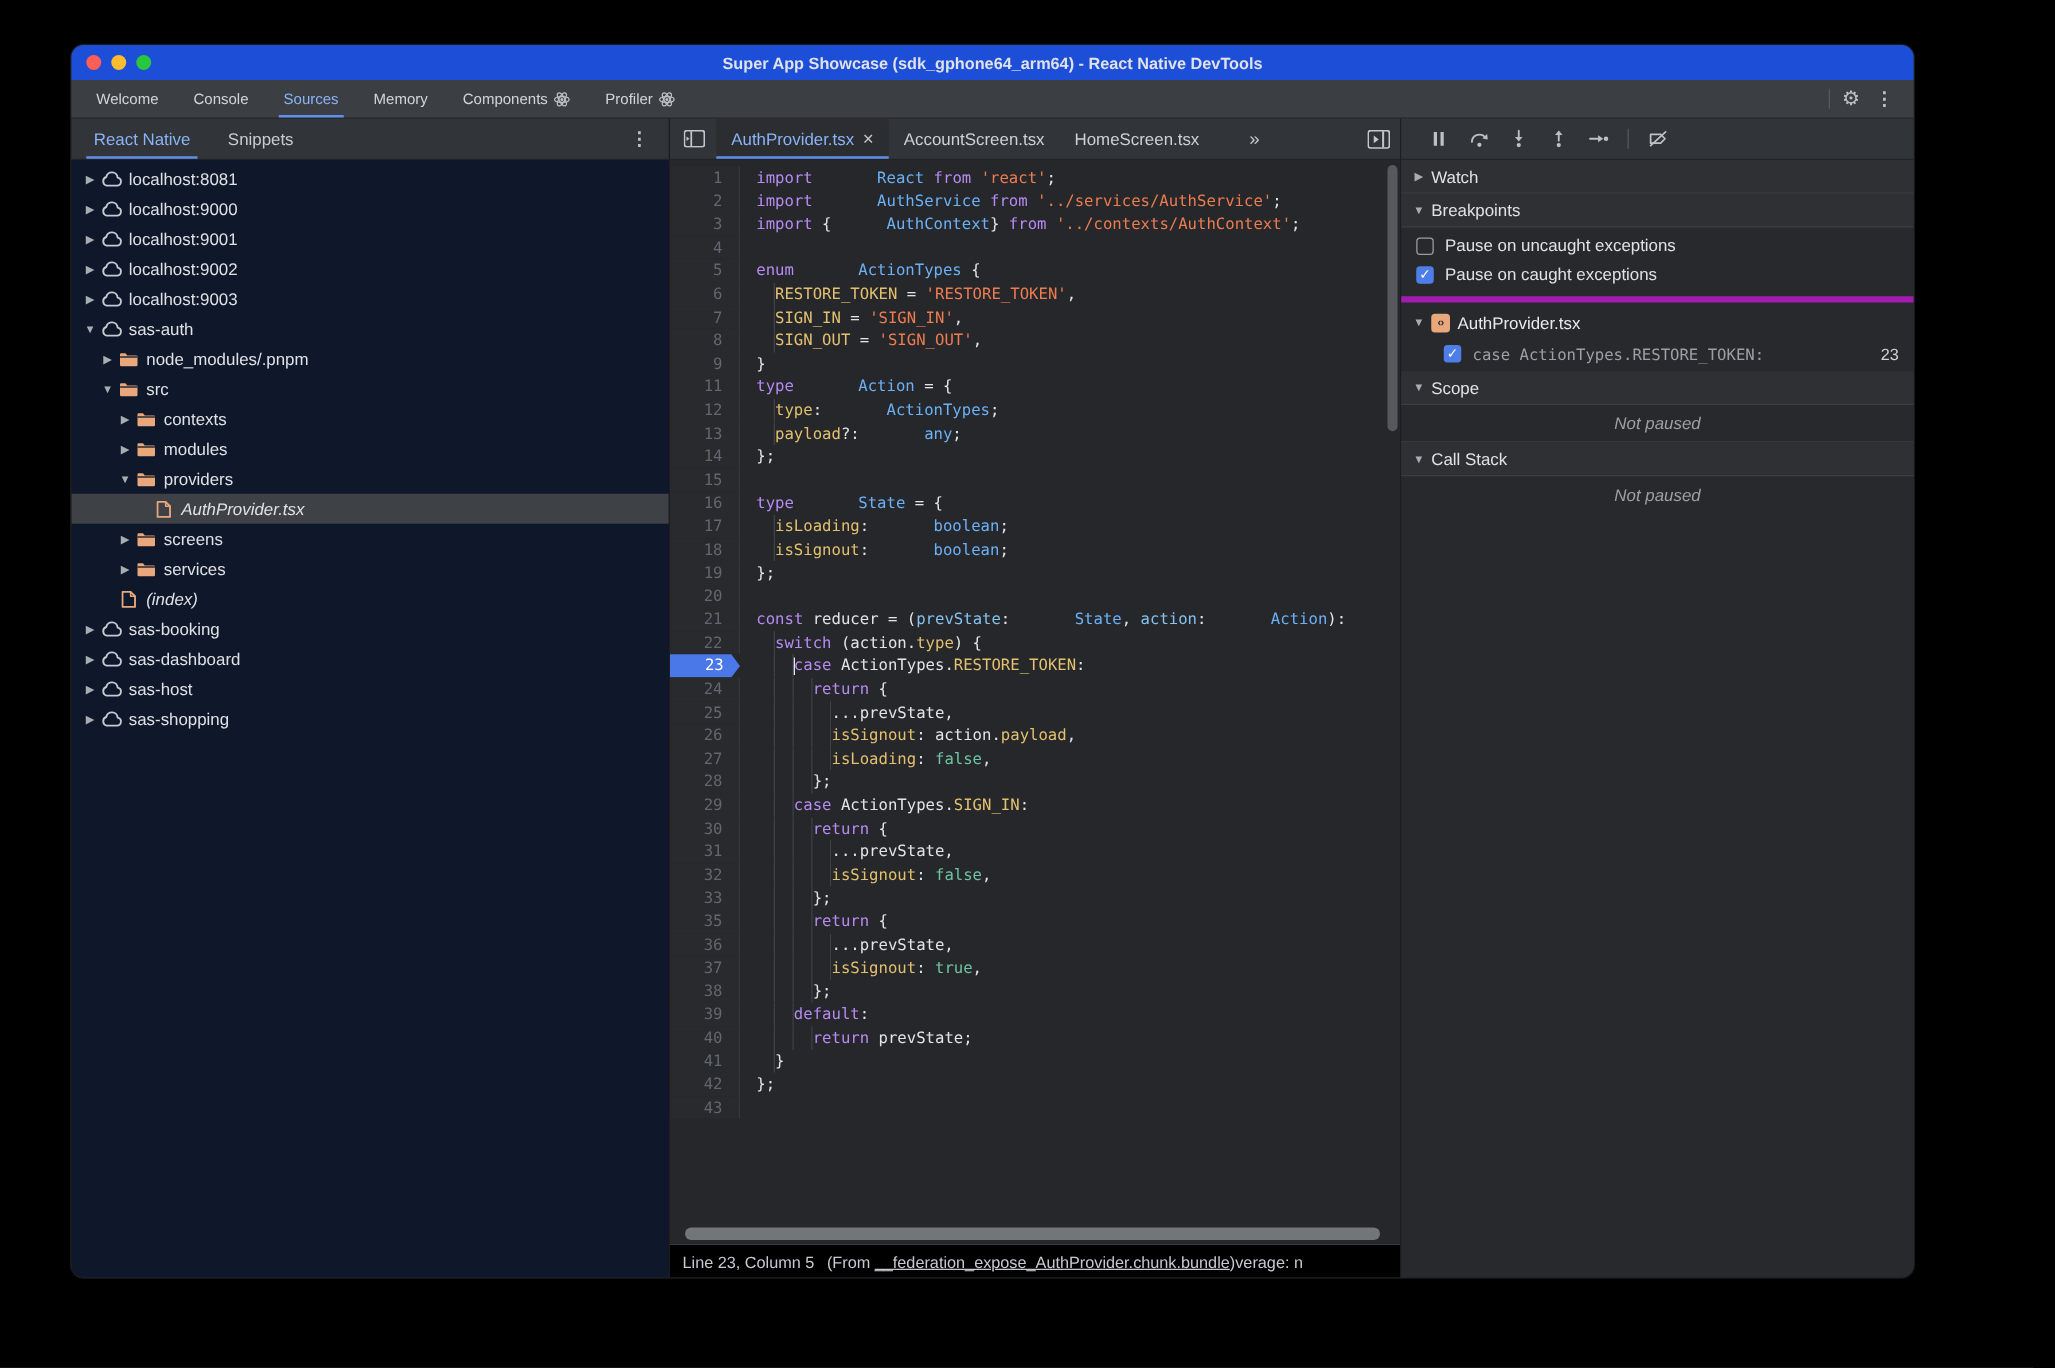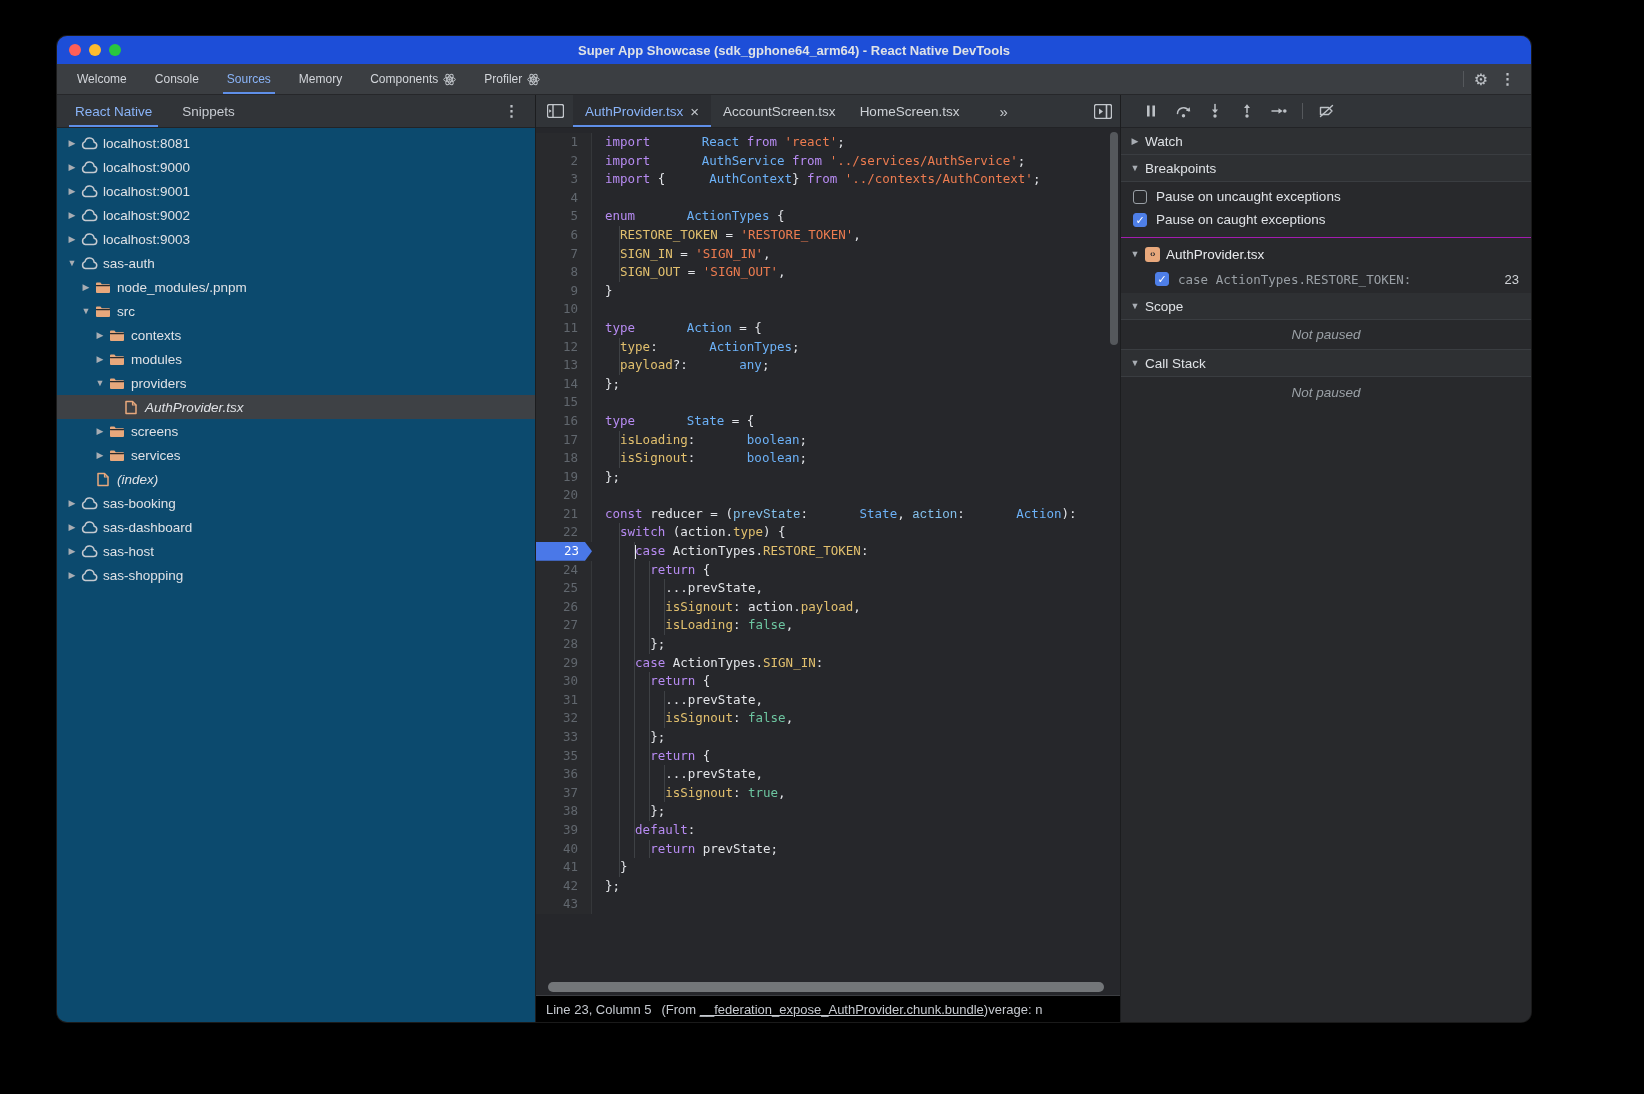--- a/index.html
+++ b/index.html
@@ -25,21 +25,21 @@
   .mtab { display:flex; align-items:center; gap:5px; padding:0 14px; font-size:12px; color:#D2D5DA; position:relative; cursor:default; }
   .mtab.active { color:#8AB4F8; }
   .mtab.active::after { content:""; position:absolute; left:10px; right:10px; bottom:0; height:2px; background:#5F8FE8; }
   .toolbar-right { margin-left:auto; display:flex; align-items:center; gap:6px; padding-right:10px; }
   .tb-divider { width:1px; height:16px; background:#55585C; margin-right:4px; }
   .gear { font-size:16px; color:#BDC1C6; }
   .kebab { font-size:15px; color:#BDC1C6; font-weight:bold; padding:0 6px; letter-spacing:0; }
   
   .content { flex:1; display:flex; min-height:0; }
   
-  .left { width:479px; flex:none; background:#0c4a6e; border-right:1px solid #1C1D1F; display:flex; flex-direction:column; }
+  .left { width:479px; flex:none; background:#0f172a; border-right:1px solid #1C1D1F; display:flex; flex-direction:column; }
   .subbar { height:33px; background:#313438; border-bottom:1px solid #222326; display:flex; align-items:stretch; flex:none; }
   .stab { display:flex; align-items:center; padding:0 12px; margin-left:6px; font-size:13.5px; color:#C8CCD2; position:relative; }
   .stab.active { color:#8AB4F8; }
   .stab.active::after { content:""; position:absolute; left:6px; right:6px; bottom:0; height:2px; background:#5F8FE8; }
   .tree { flex:1; overflow:hidden; padding-top:3px; }
   .trow { height:24px; display:flex; align-items:center; font-size:13.5px; color:#DFE1E5; white-space:nowrap; }
   .trow.selected { background:#3E4145; }
   .arrowbox { width:14px; flex:none; display:flex; justify-content:center; color:#A8ADB3; font-size:9px; }
   .ticon { width:20px; flex:none; display:flex; justify-content:center; align-items:center; }
   .tlabel { margin-left:4px; }
@@ -56,36 +56,36 @@
   .etab-right { margin-left:auto; display:flex; align-items:center; padding-right:8px; }
   .codewrap { flex:1; position:relative; overflow:hidden; font-family:"DejaVu Sans Mono", monospace; font-size:12.5px; line-height:18.6px; }
   .codelines { position:absolute; top:5px; left:0; right:0; }
   .cl { display:flex; white-space:pre; height:18.6px; }
   .gut { width:56px; flex:none; text-align:right; padding-right:13px; color:#61676E; background:#292A2D; position:relative; }
   .gutborder { border-right:1px solid #35373A; }
   .gut.bp { background:#4A78E8; color:#fff; clip-path:polygon(0 0, calc(100% - 7px) 0, 100% 50%, calc(100% - 7px) 100%, 0 100%); }
   .src { padding-left:13px; color:#E2E4E8; }
   .ind { display:inline-block; width:2ch; box-shadow:inset -1px 0 0 #3E4145; height:18.6px; vertical-align:top; }
   .caret { display:inline-block; width:1px; height:14px; background:#E8EAED; vertical-align:middle; margin-right:-1px; }
-  .k { color:#B78BF2; } .t { color:#6CB1F7;padding-left:44px; } .v { color:#85C2EE;font-family:Liberation Mono, monospace; }
+  .k { color:#B78BF2; } .t { color:#6CB1F7;padding-left:44px; } .v { color:#85C2EE; }
   .p { color:#E2C06E; } .s { color:#ED7C50; } .a { color:#6DC5A0; } .w { color:#E2E4E8; }
   .vscroll { position:absolute; right:2px; top:4px; width:8px; height:213px; border-radius:4px; background:#55585C; }
   .hscroll { position:absolute; left:12px; right:16px; bottom:3px; height:10px; border-radius:5px; background:#737679; }
   .statusbar { height:27px; flex:none; background:#000000; border-top:1px solid #3C3E42; display:flex; align-items:center; padding-left:10px; font-size:13px; color:#C6CAD0; white-space:nowrap; overflow:hidden; }
   .statusbar .lnk { text-decoration:underline; color:#C6CAD0; }
   
   .right { width:411px; flex:none; background:#28292C; border-left:1px solid #1C1D1F; display:flex; flex-direction:column; font-size:13.5px; }
   .dbgbar { height:33px; background:#313438; border-bottom:1px solid #222326; display:flex; align-items:center; gap:4px; padding-left:16px; flex:none; }
   .dbtn { width:28px; height:24px; display:flex; align-items:center; justify-content:center; }
   .dbg-divider { width:1px; height:16px; background:#55585C; margin:0 5px; }
   .sechead { height:27px; display:flex; align-items:center; background:#2E3033; border-bottom:1px solid #3A3D41; color:#DFE2E6; flex:none; }
   .sechead .arrowbox { margin-left:7px; }
   .sechead .seclabel { margin-left:3px; }
   .optrow { height:23px; display:flex; align-items:center; padding-left:12px; gap:9px; color:#DFE2E6; }
-  .optblock { padding:3px 0 6px 0; border-bottom:1px solid #a21caf; }
+  .optblock { padding:3px 0 6px 0; border-bottom:5px solid #a21caf; }
   .cb { width:14px; height:14px; border-radius:3px; border:1.5px solid #9AA0A6; flex:none; }
   .cb.on { background:#4E7FE8; border-color:#4E7FE8; color:#fff; font-size:11px; line-height:13px; text-align:center; }
   .bpgroup { height:26px; display:flex; align-items:center; color:#E8EAED; margin-top:3px; }
   .bpgroup .arrowbox { margin-left:7px; }
   .scripticon { width:15px; height:15px; border-radius:3px; background:#E8A87C; color:#2A2B2E; font-size:9px; font-weight:bold; display:flex; align-items:center; justify-content:center; margin:0 6px 0 3px; letter-spacing:-0.5px; }
   .bpentry { height:24px; display:flex; align-items:center; padding-left:34px; padding-right:12px; gap:9px; }
   .bpcode { font-family:"DejaVu Sans Mono", monospace; font-size:12.5px; color:#9AA0A6; flex:1; white-space:nowrap; overflow:hidden; }
   .bpline { color:#D0D3D7; font-size:13px; }
   .notpaused { height:30px; display:flex; align-items:center; justify-content:center; font-style:italic; color:#9AA0A6; border-bottom:0; }
   svg { display:block; }
@@ -379,21 +379,20 @@
         <div class="codelines" id="codelines">
             <div class="cl"><span class="gut gutborder">1</span><span class="src"><span class="k">import</span><span class="w"> </span><span class="t">React</span><span class="w"> </span><span class="k">from</span><span class="w"> </span><span class="s">'react'</span><span class="w">;</span></span></div>
             <div class="cl"><span class="gut gutborder">2</span><span class="src"><span class="k">import</span><span class="w"> </span><span class="t">AuthService</span><span class="w"> </span><span class="k">from</span><span class="w"> </span><span class="s">'../services/AuthService'</span><span class="w">;</span></span></div>
             <div class="cl"><span class="gut gutborder">3</span><span class="src"><span class="k">import</span><span class="w"> {</span><span class="t">AuthContext</span><span class="w">} </span><span class="k">from</span><span class="w"> </span><span class="s">'../contexts/AuthContext'</span><span class="w">;</span></span></div>
             <div class="cl"><span class="gut gutborder">4</span><span class="src"></span></div>
             <div class="cl"><span class="gut gutborder">5</span><span class="src"><span class="k">enum</span><span class="w"> </span><span class="t">ActionTypes</span><span class="w"> {</span></span></div>
             <div class="cl"><span class="gut gutborder">6</span><span class="src"><span class="ind"></span><span class="p">RESTORE_TOKEN</span><span class="w"> = </span><span class="s">'RESTORE_TOKEN'</span><span class="w">,</span></span></div>
             <div class="cl"><span class="gut gutborder">7</span><span class="src"><span class="ind"></span><span class="p">SIGN_IN</span><span class="w"> = </span><span class="s">'SIGN_IN'</span><span class="w">,</span></span></div>
             <div class="cl"><span class="gut gutborder">8</span><span class="src"><span class="ind"></span><span class="p">SIGN_OUT</span><span class="w"> = </span><span class="s">'SIGN_OUT'</span><span class="w">,</span></span></div>
             <div class="cl"><span class="gut gutborder">9</span><span class="src"><span class="w">}</span></span></div>
-            <div class="cl"><span class="gut gutborder">10</span><span class="src"></span></div>
             <div class="cl"><span class="gut gutborder">11</span><span class="src"><span class="k">type</span><span class="w"> </span><span class="t">Action</span><span class="w"> = {</span></span></div>
             <div class="cl"><span class="gut gutborder">12</span><span class="src"><span class="ind"></span><span class="p">type</span><span class="w">: </span><span class="t">ActionTypes</span><span class="w">;</span></span></div>
             <div class="cl"><span class="gut gutborder">13</span><span class="src"><span class="ind"></span><span class="p">payload</span><span class="w">?: </span><span class="t">any</span><span class="w">;</span></span></div>
             <div class="cl"><span class="gut gutborder">14</span><span class="src"><span class="w">};</span></span></div>
             <div class="cl"><span class="gut gutborder">15</span><span class="src"></span></div>
             <div class="cl"><span class="gut gutborder">16</span><span class="src"><span class="k">type</span><span class="w"> </span><span class="t">State</span><span class="w"> = {</span></span></div>
             <div class="cl"><span class="gut gutborder">17</span><span class="src"><span class="ind"></span><span class="p">isLoading</span><span class="w">: </span><span class="t">boolean</span><span class="w">;</span></span></div>
             <div class="cl"><span class="gut gutborder">18</span><span class="src"><span class="ind"></span><span class="p">isSignout</span><span class="w">: </span><span class="t">boolean</span><span class="w">;</span></span></div>
             <div class="cl"><span class="gut gutborder">19</span><span class="src"><span class="w">};</span></span></div>
             <div class="cl"><span class="gut gutborder">20</span><span class="src"></span></div>

